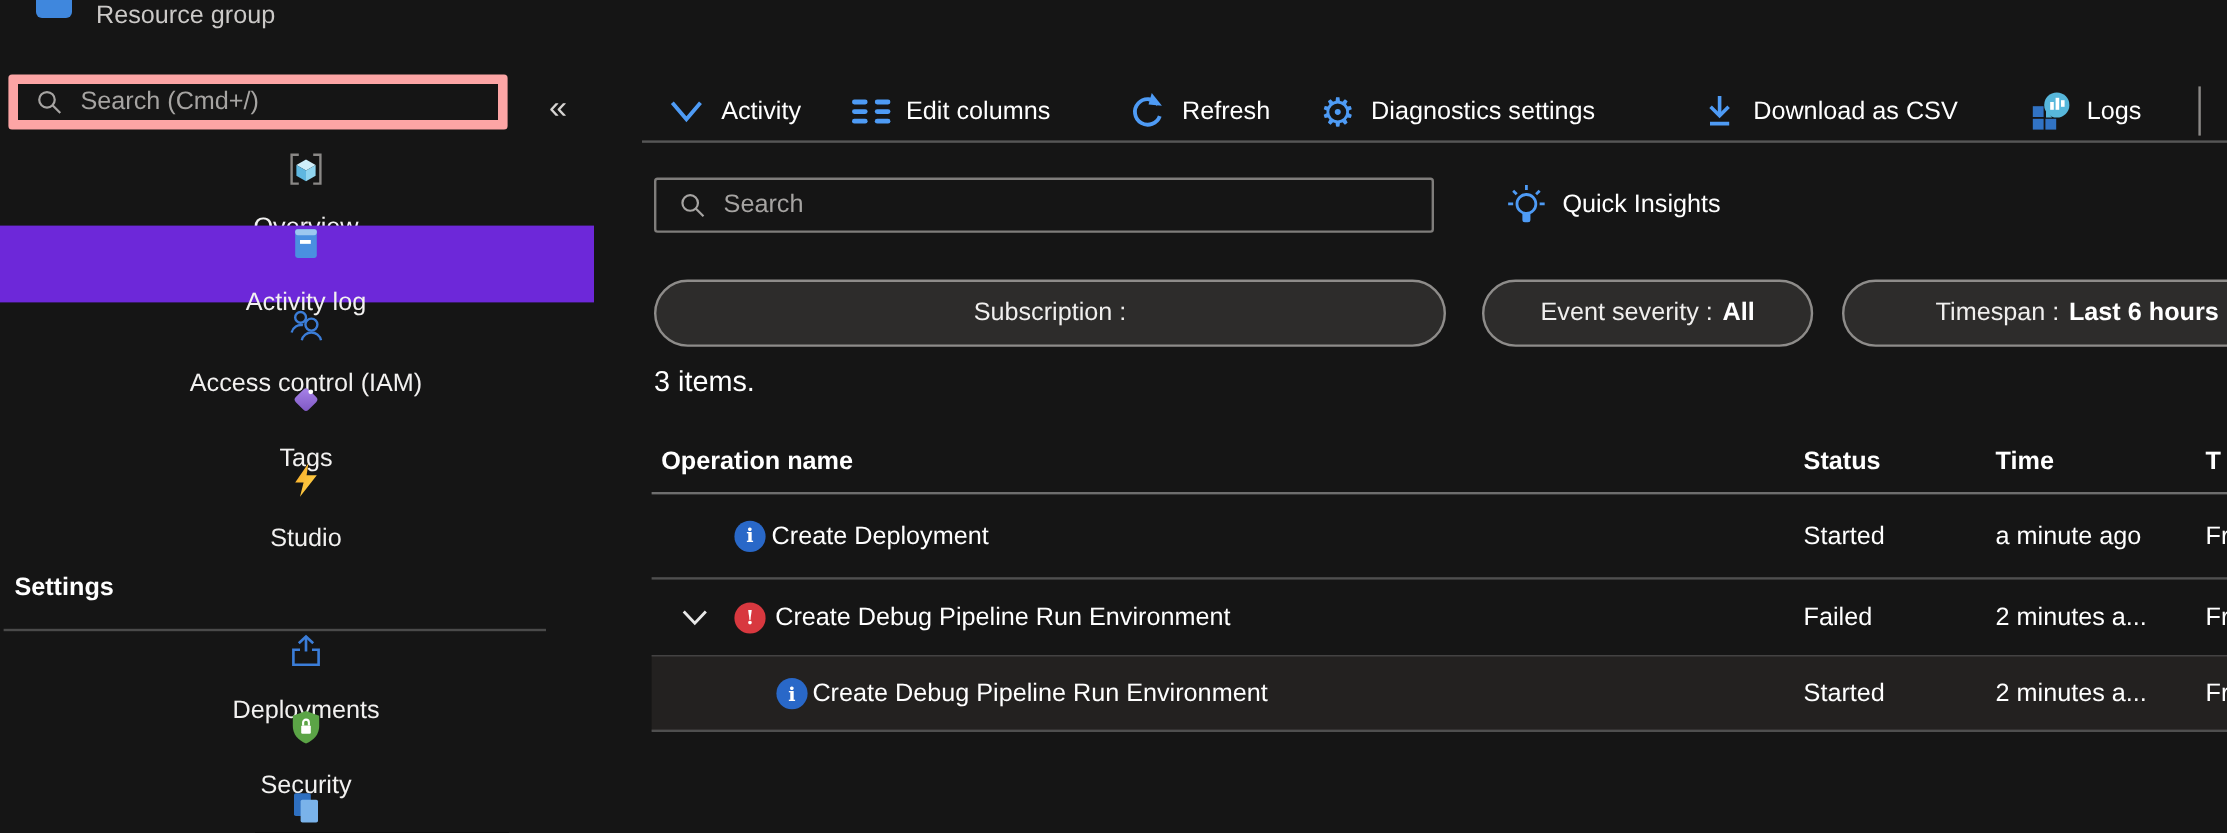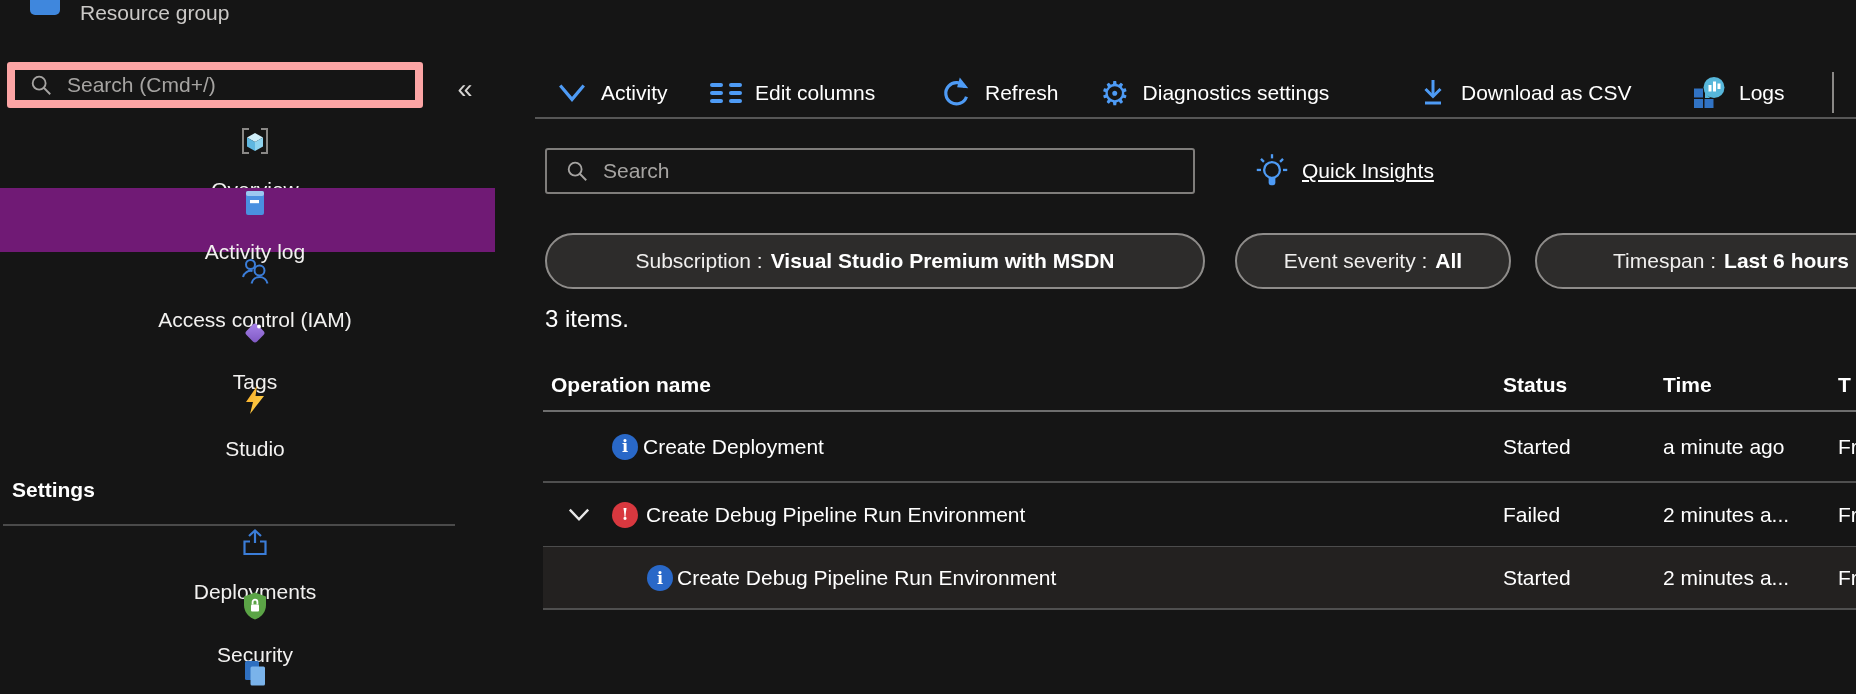--- a/index.html
+++ b/index.html
@@ -17,35 +17,35 @@
   .sb-search{left:7px;top:62px;width:416px;height:46px;border:8px solid #fca5a5;border-radius:3px;
     display:flex;align-items:center;gap:12px;padding-left:14px;box-sizing:border-box;background:transparent;}
   .sb-search input, .main-search input{
     flex:1;background:transparent;border:none;outline:none;color:#fff;
     font-size:21px;font-family:inherit;min-width:0;}
   .sb-search input::placeholder, .main-search input::placeholder{color:#a6a4a2;}
   .collapse{left:448px;top:72px;width:34px;height:34px;font-size:27px;color:#d6d4d2;
     display:flex;align-items:center;justify-content:center;cursor:default;}
   .nav-item{left:0;width:495px;height:64px;display:flex;align-items:center;gap:22px;
     padding-left:15px;box-sizing:border-box;font-size:21px;color:#f2f1f0;cursor:default;flex-direction:column;}
-  .nav-item.active{background:#701a75;}
+  .nav-item.active{background:#6d28d9;}
   .nav-item .nico{width:30px;height:30px;flex:0 0 30px;display:flex;align-items:center;justify-content:center;}
   .section-label{left:12px;top:478px;font-size:21px;font-weight:bold;color:#fff;}
   .sb-divider{left:3px;top:524px;width:452px;height:2px;background:#4a4a4a;}
   
   .tb-item{top:70px;height:46px;display:flex;align-items:center;gap:13px;font-size:21px;color:#fff;cursor:default;}
   .tb-sep{left:1832px;top:72px;width:2px;height:41px;background:#8a8886;}
   .tb-rule{left:535px;top:117px;right:0;height:2px;background:#565656;}
   .gear-glyph{font-family:"DejaVu Sans",sans-serif;font-size:33px;color:#4e9bf5;line-height:1;}
   .editcols{display:grid;grid-template-columns:13px 13px;grid-auto-rows:4px;column-gap:6px;row-gap:4px;}
   .editcols span{background:#4e9bf5;border-radius:2px;}
   
   .main-search{left:545px;top:148px;width:650px;height:46px;border:2px solid #7f7d7b;border-radius:3px;
     display:flex;align-items:center;gap:12px;padding-left:18px;box-sizing:border-box;}
-  .quick-insights{left:1252px;top:148px;height:46px;display:flex;align-items:center;gap:10px;font-size:21px;color:#fff;text-decoration:underline;}
+  .quick-insights{left:1252px;top:148px;height:46px;display:flex;align-items:center;gap:10px;font-size:21px;color:#fff;}
   .pill{top:233px;height:56px;border:2px solid #8e8c8a;border-radius:29px;background:#2d2c2b;
     display:flex;align-items:center;justify-content:center;font-size:21px;color:#fff;box-sizing:border-box;white-space:nowrap;overflow:hidden;}
   .pill b{margin-left:8px;font-weight:bold;}
   .pill span{color:#f0efee;}
   .summary{left:545px;top:305px;font-size:24px;color:#fff;}
   
   .tbl{left:543px;top:360px;right:0;height:334px;}
   .trow{position:absolute;left:0;right:0;}
   .cell{position:absolute;top:50%;transform:translateY(-50%);font-size:21px;color:#fff;white-space:nowrap;}
   .c-status{left:960px;} .c-time{left:1120px;} .c-extra{left:1295px;}
@@ -255,21 +255,20 @@
         <line x1="4.5" y1="19" x2="8.5" y2="19"></line>
         <line x1="33.5" y1="19" x2="29.5" y2="19"></line>
       </g>
       <path d="M15.8 26.5 h6.4 v5 a2 2 0 0 1 -2 2 h-2.4 a2 2 0 0 1 -2 -2 z" fill="#4e9bf5"></path>
     </svg>
     <span>Quick Insights</span>
   </div>
 
   <div class="abs pill" style="left:545px;width:660px;">
     <span>Subscription :</span>
-    <b>Visual Studio Premium with MSDN</b>
   </div>
   <div class="abs pill" style="left:1235px;width:276px;">
     <span>Event severity :</span>
     <b>All</b>
   </div>
   <div class="abs pill" style="left:1535px;width:392px;">
     <span>Timespan :</span>
     <b>Last 6 hours</b>
   </div>
 

